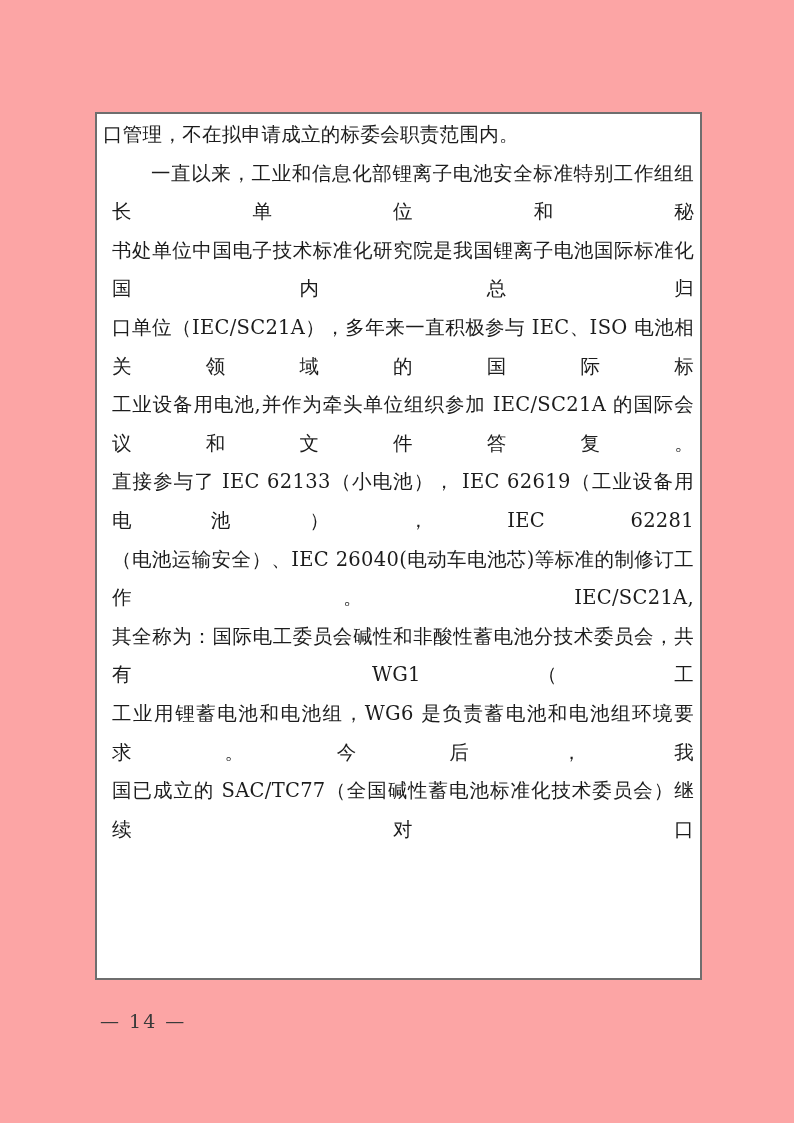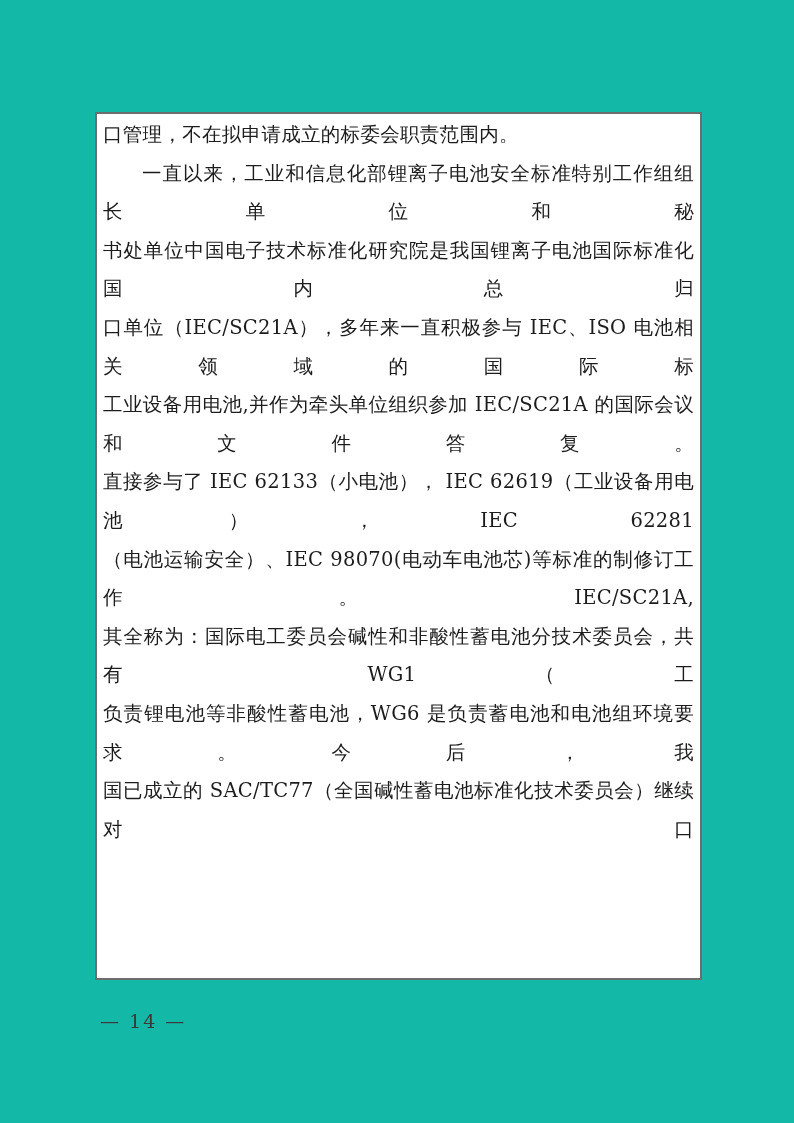--- a/index.html
+++ b/index.html
@@ -9,21 +9,21 @@
     width: 794px;
     height: 1123px;
     position: relative;
     font-family: "DejaVu Serif", "Liberation Serif", serif;
     color: #1c1c1c;
   }
   .page {
     position: relative;
     width: 794px;
     height: 1123px;
-    background: #14b8a6;
+    background: #fca5a5;
     overflow: hidden;
   }
   .doc-box {
     position: absolute;
     left: 95px;
     top: 112px;
     width: 607px;
     height: 868px;
     border: 2px solid #6e6e6e;
     box-sizing: border-box;
@@ -34,20 +34,21 @@
     font-size: 19.5px;
     line-height: 38.6px;
     letter-spacing: 0.3px;
     white-space: normal;
     overflow: hidden;
     text-align: left;
   }
   .line.fill {
     text-align: justify;
     text-align-last: justify;
+    margin-left: 9px;
   }
   .line.indent {
     text-indent: 39px;
   }
   .page-number {
     position: absolute;
     left: 100px;
     top: 1010px;
     font-size: 19px;
     letter-spacing: 2px;
@@ -62,22 +63,22 @@
 
   <div class="doc-box">
     <div>
 
     <div class="line">口管理，不在拟申请成立的标委会职责范围内。</div>
         <div class="line indent fill">一直以来，工业和信息化部锂离子电池安全标准特别工作组组长单位和秘</div>
         <div class="line fill">书处单位中国电子技术标准化研究院是我国锂离子电池国际标准化国内总归</div>
         <div class="line fill">口单位（IEC/SC21A），多年来一直积极参与 IEC、ISO 电池相关领域的国际标</div>
         <div class="line fill">工业设备用电池,并作为牵头单位组织参加 IEC/SC21A 的国际会议和文件答复。</div>
         <div class="line fill">直接参与了 IEC 62133（小电池）， IEC 62619（工业设备用电池），IEC 62281</div>
-        <div class="line fill">（电池运输安全）、IEC 98070(电动车电池芯)等标准的制修订工作。IEC/SC21A,</div>
+        <div class="line fill">（电池运输安全）、IEC 26040(电动车电池芯)等标准的制修订工作。IEC/SC21A,</div>
         <div class="line fill">其全称为：国际电工委员会碱性和非酸性蓄电池分技术委员会，共有 WG1（工</div>
-        <div class="line fill">负责锂电池等非酸性蓄电池，WG6 是负责蓄电池和电池组环境要求。今后，我</div>
+        <div class="line fill">工业用锂蓄电池和电池组，WG6 是负责蓄电池和电池组环境要求。今后，我</div>
         <div class="line fill">国已成立的 SAC/TC77（全国碱性蓄电池标准化技术委员会）继续对口</div>
       </div>
   </div>
 
   <div class="page-number">— 14 —</div>
 
 </div>
 
 </body></html>

